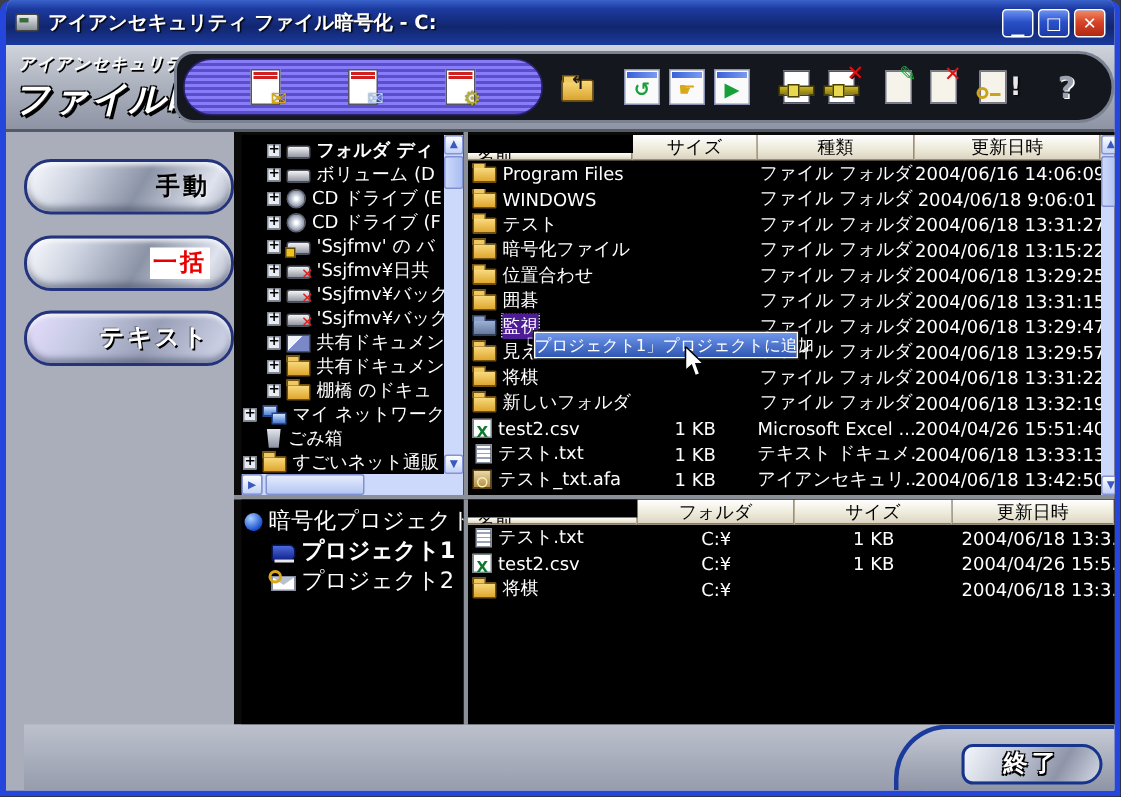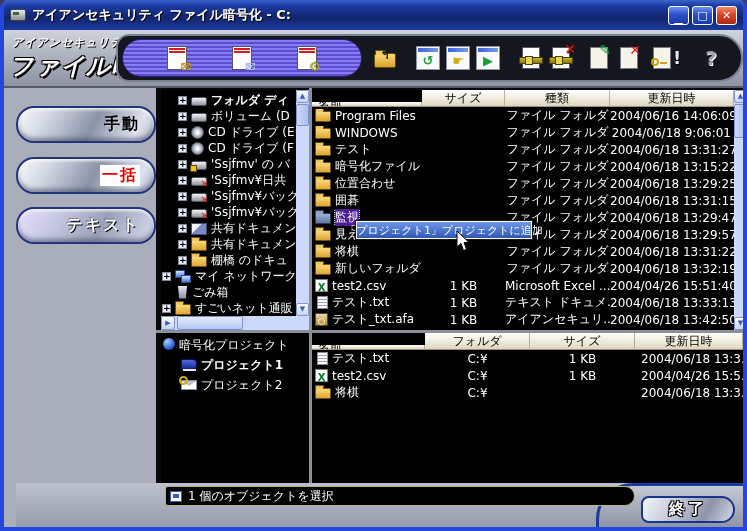--- a/index.html
+++ b/index.html
@@ -167,21 +167,21 @@
   .p-plist .frow { grid-template-columns:113px 105px 105px 1fr; }
   .cell { overflow:hidden; }
   .c-name { display:flex; align-items:center; padding-left:3px; }
   .c-size, .c-mid { text-align:center; }
   .c-date { text-align:right; padding-right:3px; }
   .p-plist .c-date { text-align:left; padding-left:6px; }
   .frow.selected .nm { background:#4c1d95; outline:1px dotted #c8d4f0; }
 
   
   .proj-rows { position:absolute; left:2px; top:4px; right:0; bottom:0; }
-  .prow { display:flex; height:20px; color:#fff; font-size:12px; white-space:nowrap; cursor:pointer; }
+  .prow { display:flex; align-items:center; height:20px; color:#fff; font-size:15px; white-space:nowrap; cursor:pointer; }
   .prow.lvl1 { padding-left:18px; }
   .prow.bold .tlabel { font-weight:bold; }
 
   
   .vsb { position:absolute; right:0; top:0; width:13px; bottom:0; background:#cdd9fa; }
   .p-tree .vsb { bottom:14px; }
   .sb-btn { position:absolute; left:0; width:13px; height:13px; background:linear-gradient(#fdfeff,#c4d2f6);
     border:1px solid #8494d4; border-radius:2px; color:#3a5ac0; font-size:7px; line-height:11px; text-align:center; cursor:pointer; }
   .sb-up { top:0; } .sb-down { bottom:0; }
   .sb-thumb { position:absolute; left:0; width:13px; background:linear-gradient(90deg,#cdd9fa,#aabef2);
@@ -594,19 +594,15 @@
 
   <div class="tip">「プロジェクト1」プロジェクトに追加</div>
   <svg class="cursor" width="15" height="21" viewBox="0 0 15 21">
     <polygon points="1,0 1,16 5,12.5 7.5,19.5 10.5,18.3 8,11.5 13,11.5" fill="#fff" stroke="#000" stroke-width="1"></polygon>
   </svg>
 
   <div class="footer">
     <div class="exit-panel">
       <div class="exit-btn">終了</div>
     </div>
-    <div class="status">
-      <span class="status-ico"></span>
-      <span>1 個のオブジェクトを選択</span>
-    </div>
   </div>
 
 </div>
 
 </body></html>

